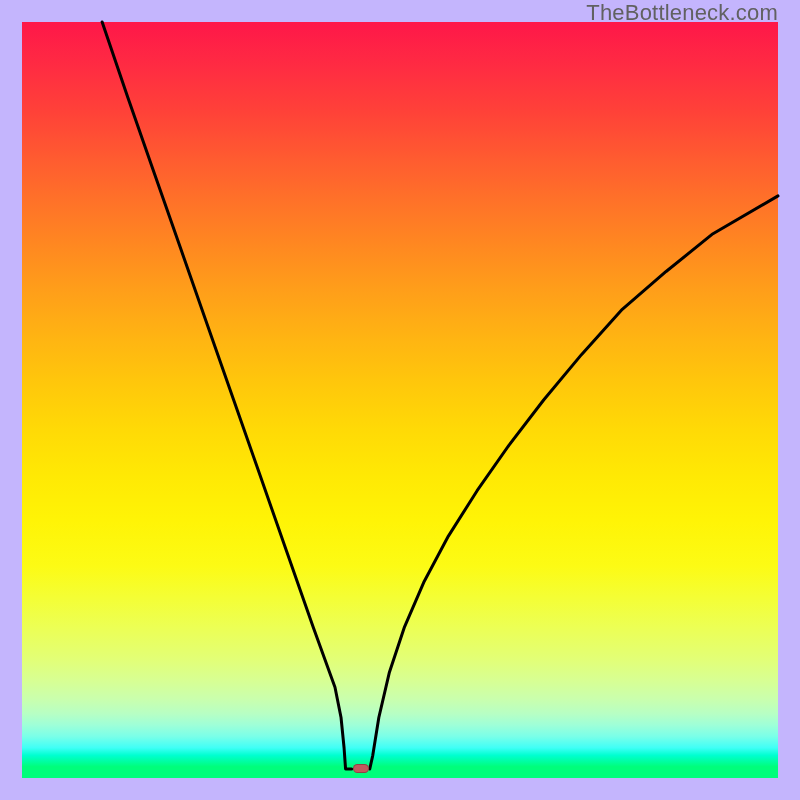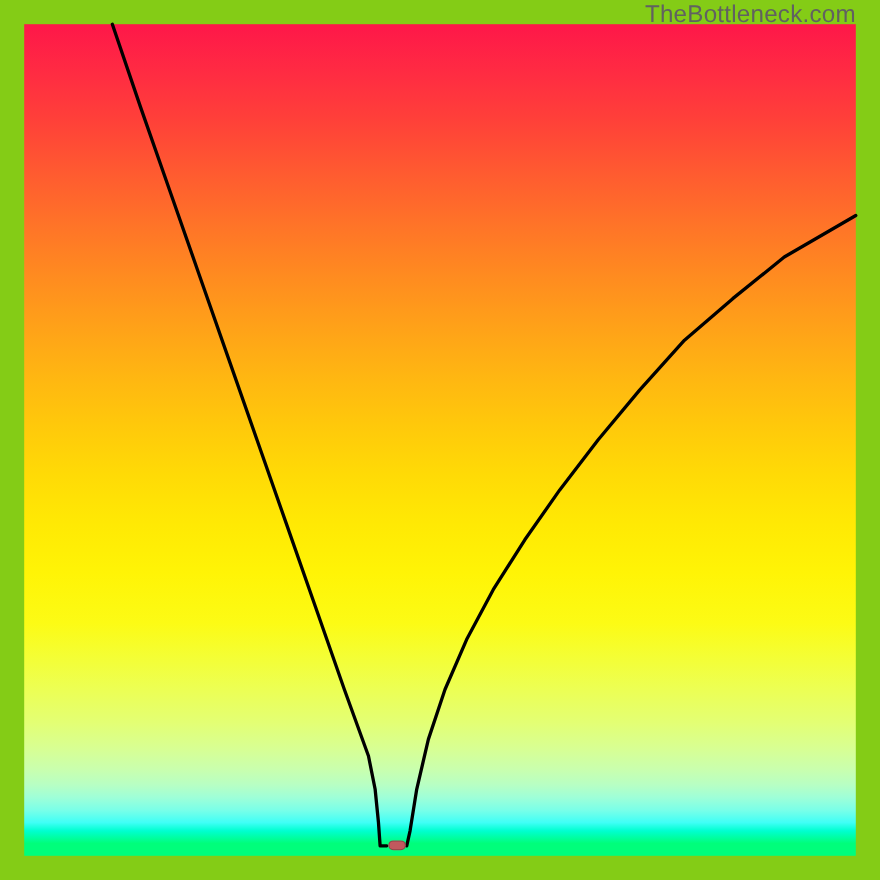--- a/index.html
+++ b/index.html
@@ -8,21 +8,21 @@
     width: 800px;
     height: 800px;
     background: #000;
     overflow: hidden;
     font-family: Arial, Helvetica, sans-serif;
   }
   .frame {
     position: relative;
     width: 800px;
     height: 800px;
-    background: #84cc16;
+    background: #c4b5fd;
   }
   .plot-area {
     position: absolute;
     left: 22px;
     top: 22px;
     width: 756px;
     height: 756px;
     
     background: linear-gradient(
       to bottom,

